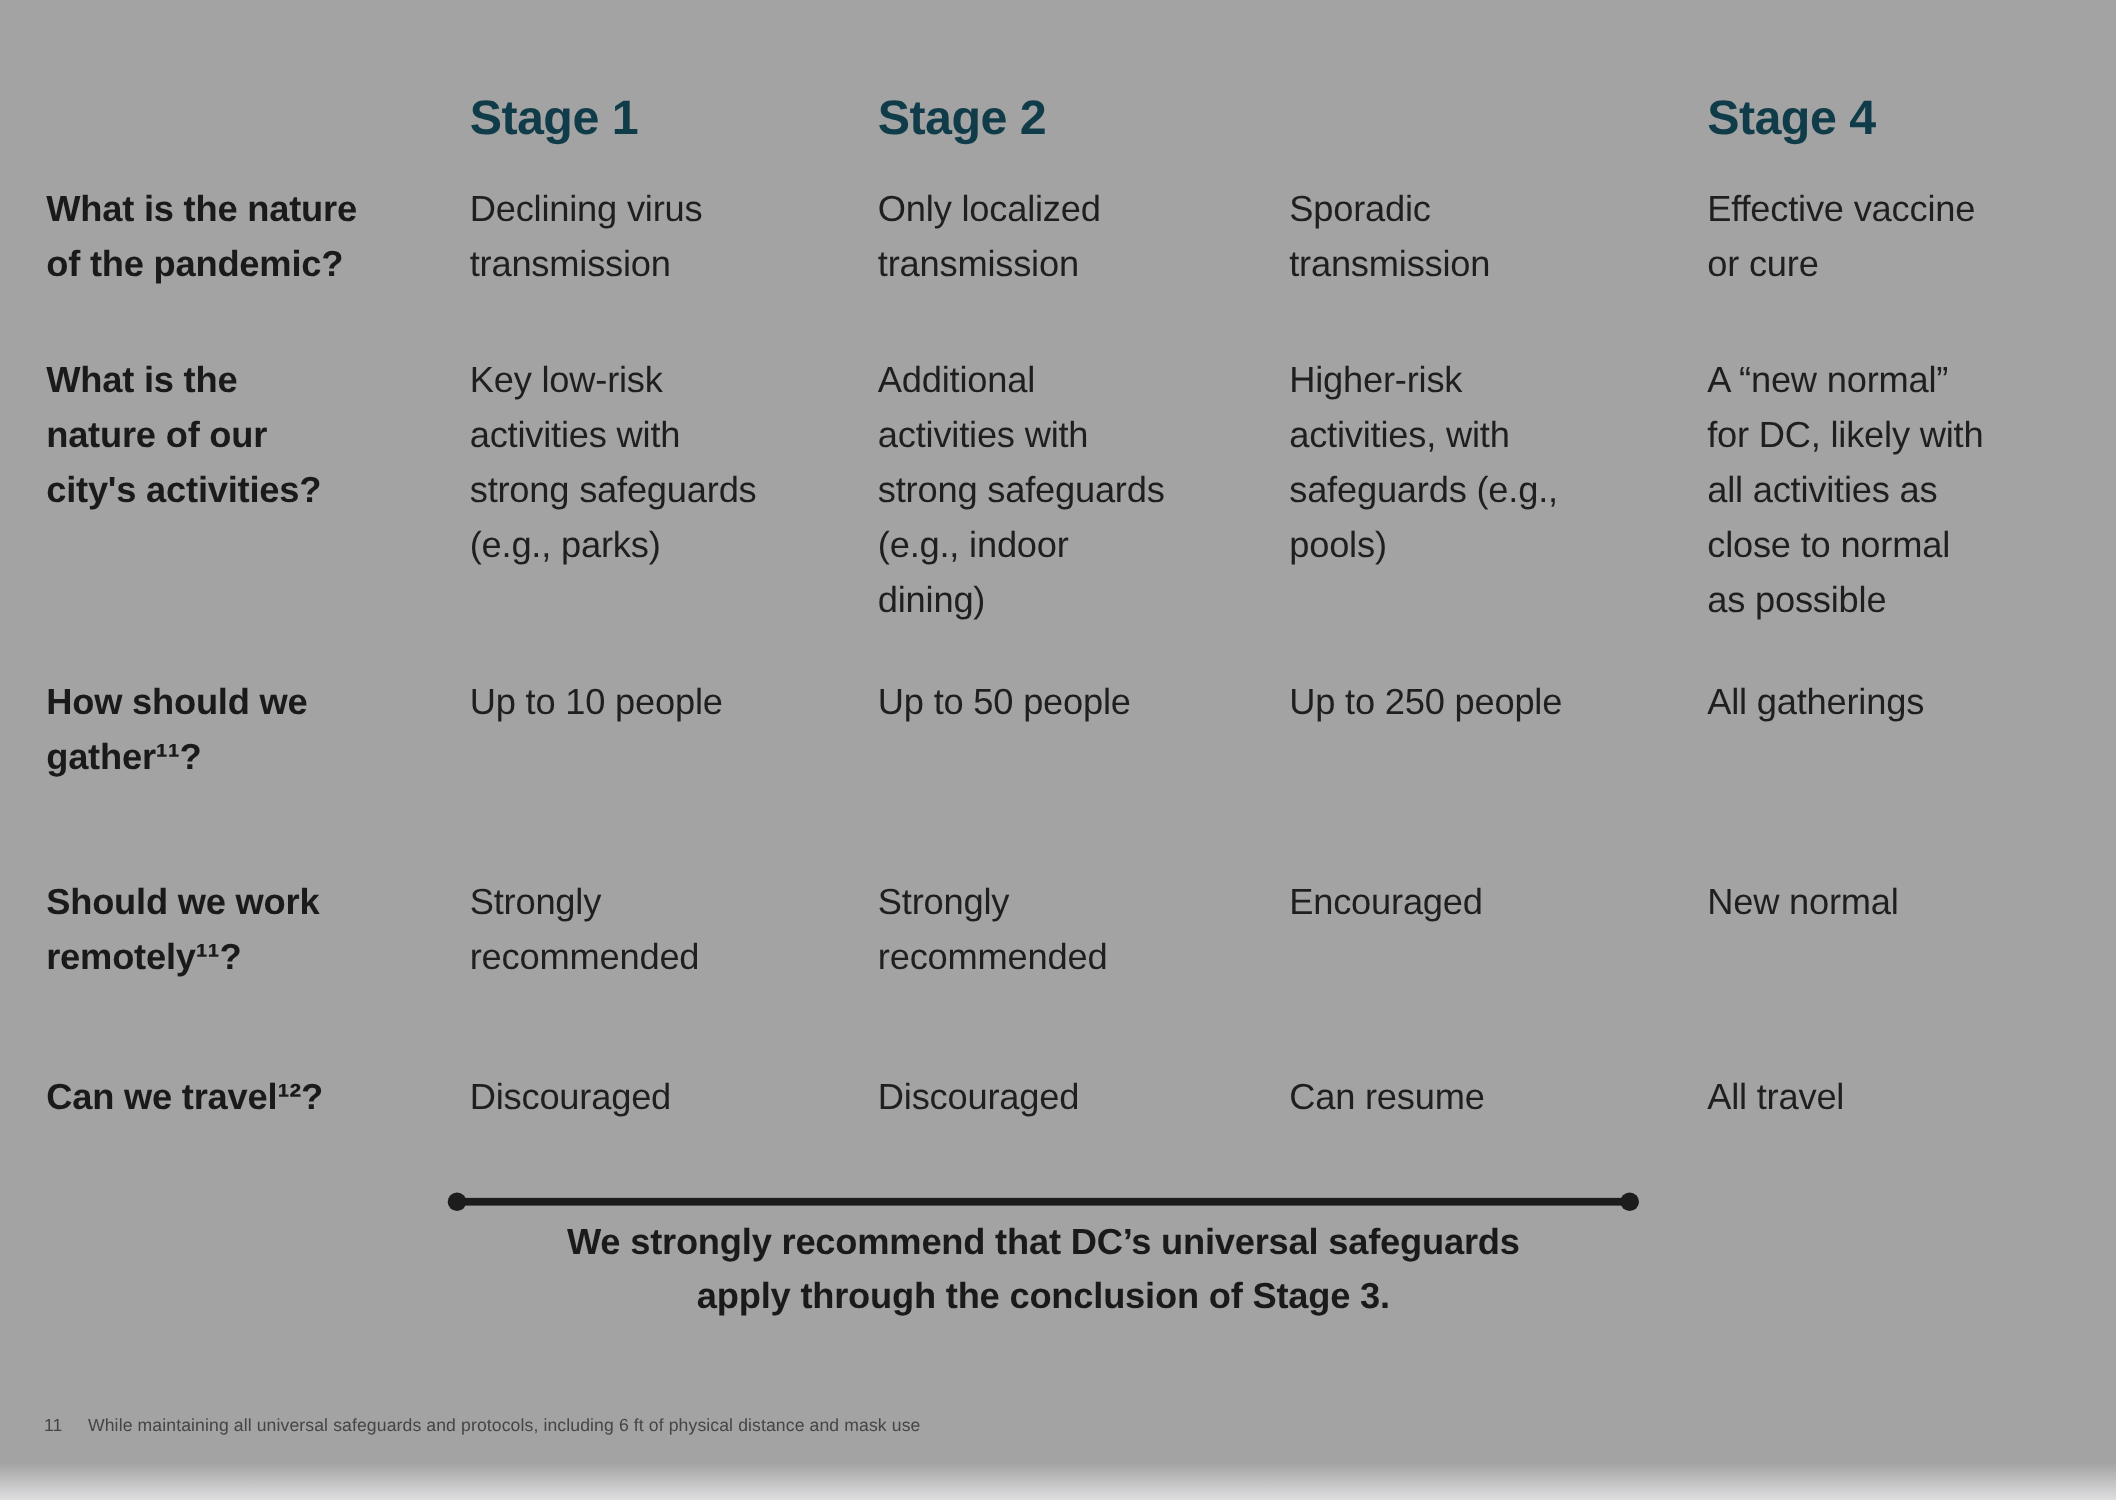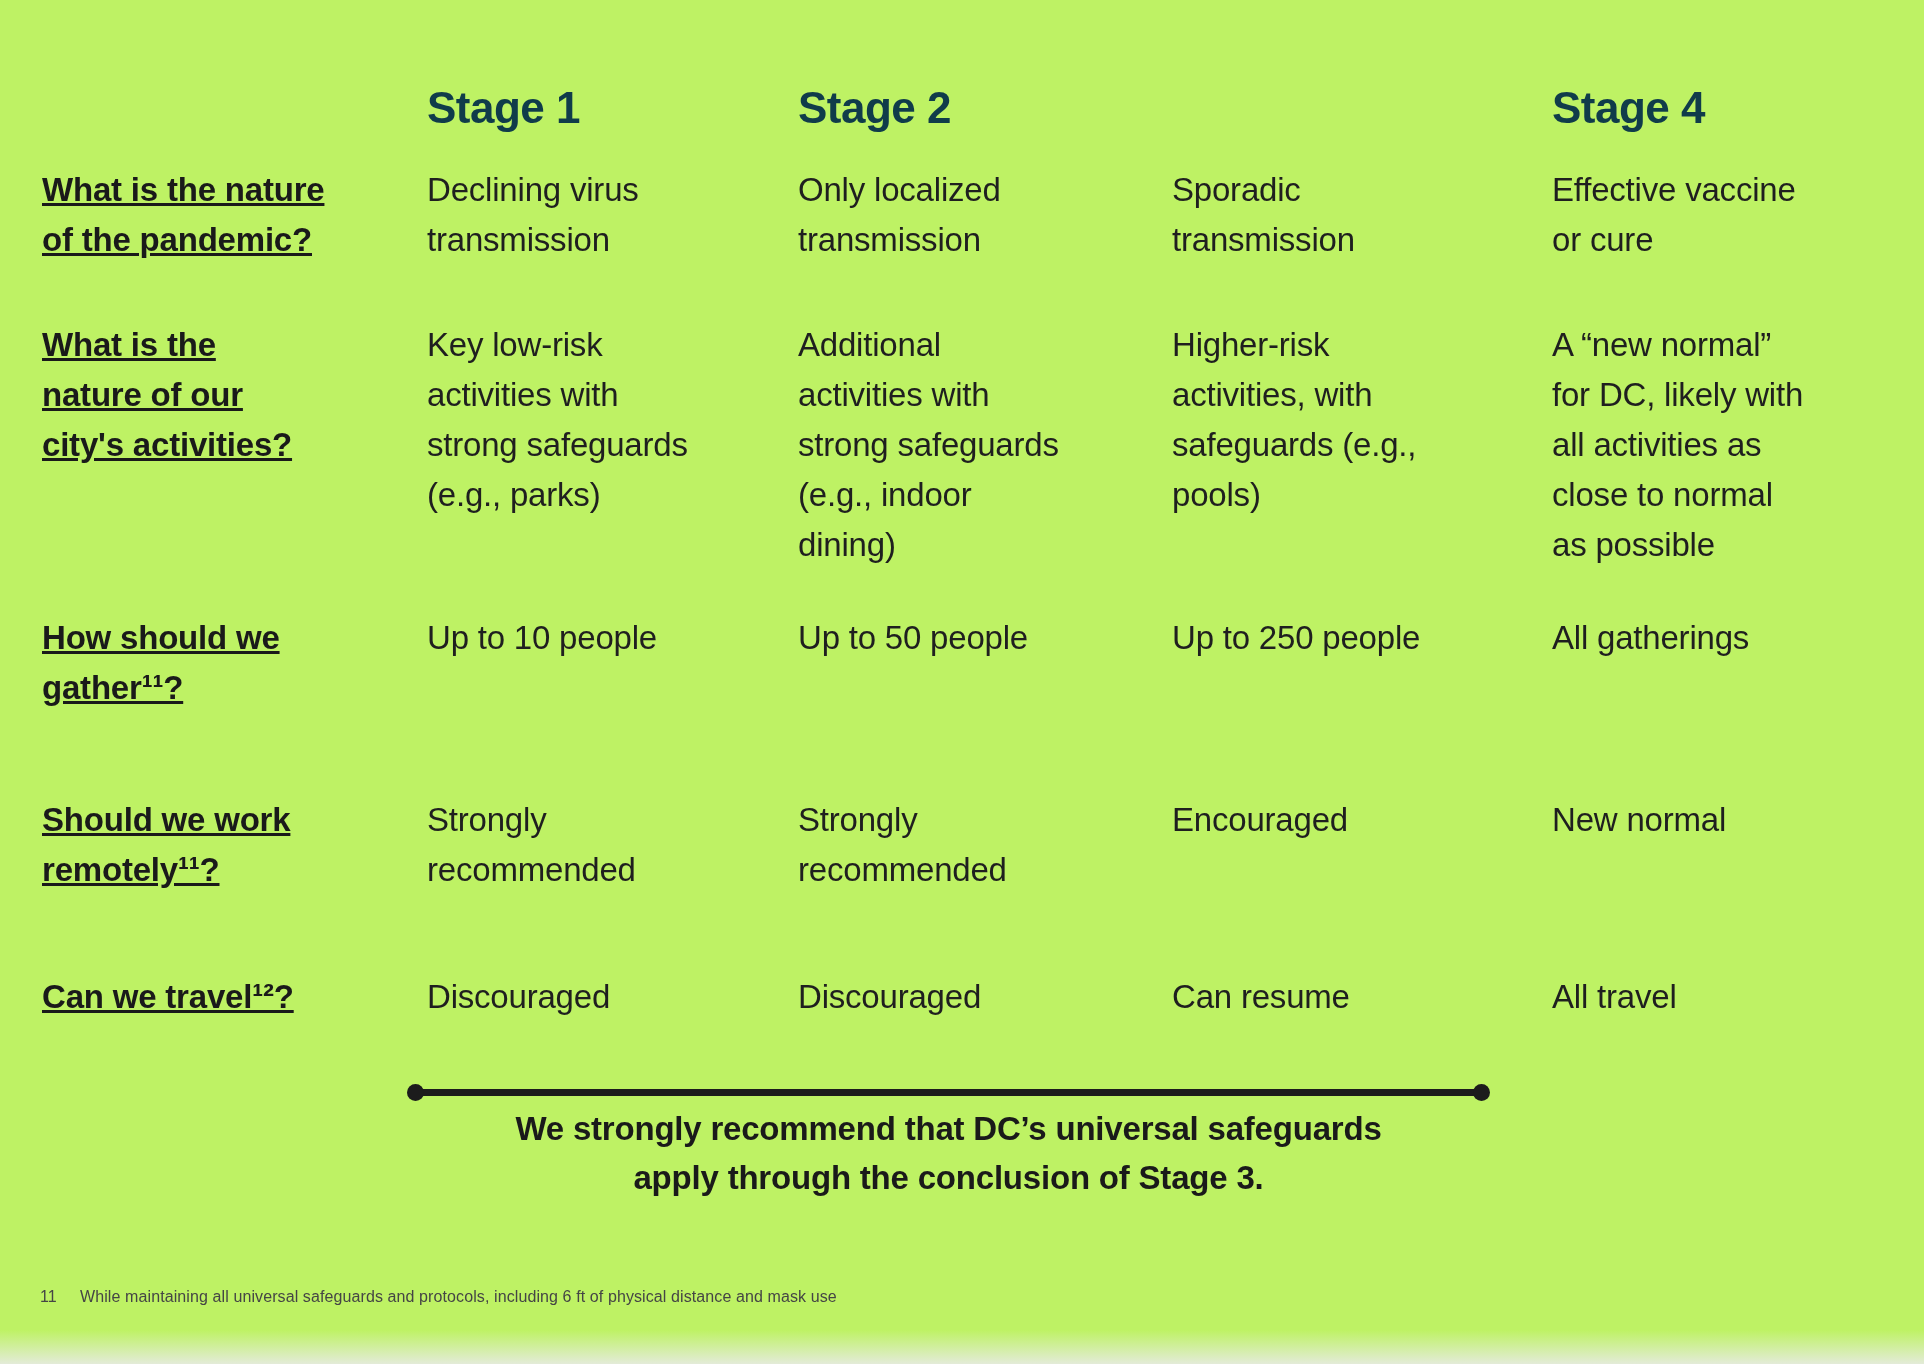--- a/index.html
+++ b/index.html
@@ -4,21 +4,21 @@
 <style>
   html, body {
     margin: 0;
     padding: 0;
     background: #ffffff;
   }
   .page {
     position: relative;
     width: 1924px;
     height: 1364px;
-    background: #bef264;
+    background: #a3a3a3;
     overflow: hidden;
     font-family: "Liberation Sans", sans-serif;
     color: var(--text, #1f1f1f);
   }
   
   .page::after {
     content: "";
     position: absolute;
     left: 0; right: 0; bottom: 0;
     height: 34px;
@@ -42,21 +42,21 @@
   }
   .cell.stage {
     font-weight: 700;
     font-size: 44px;
     line-height: 48px;
     letter-spacing: -0.5px;
     color: var(--accent, #103c4a);
   }
 
   
-  .c0 { left: 42px; text-decoration: underline; }
+  .c0 { left: 42px; }
   .c1 { left: 427px; }
   .c2 { left: 798px; }
   .c3 { left: 1172px; }
   .c4 { left: 1552px; }
 
   
   .rh { top: 84px; }
   .r1 { top: 165px; }
   .r2 { top: 320px; }
   .r3 { top: 613px; }

